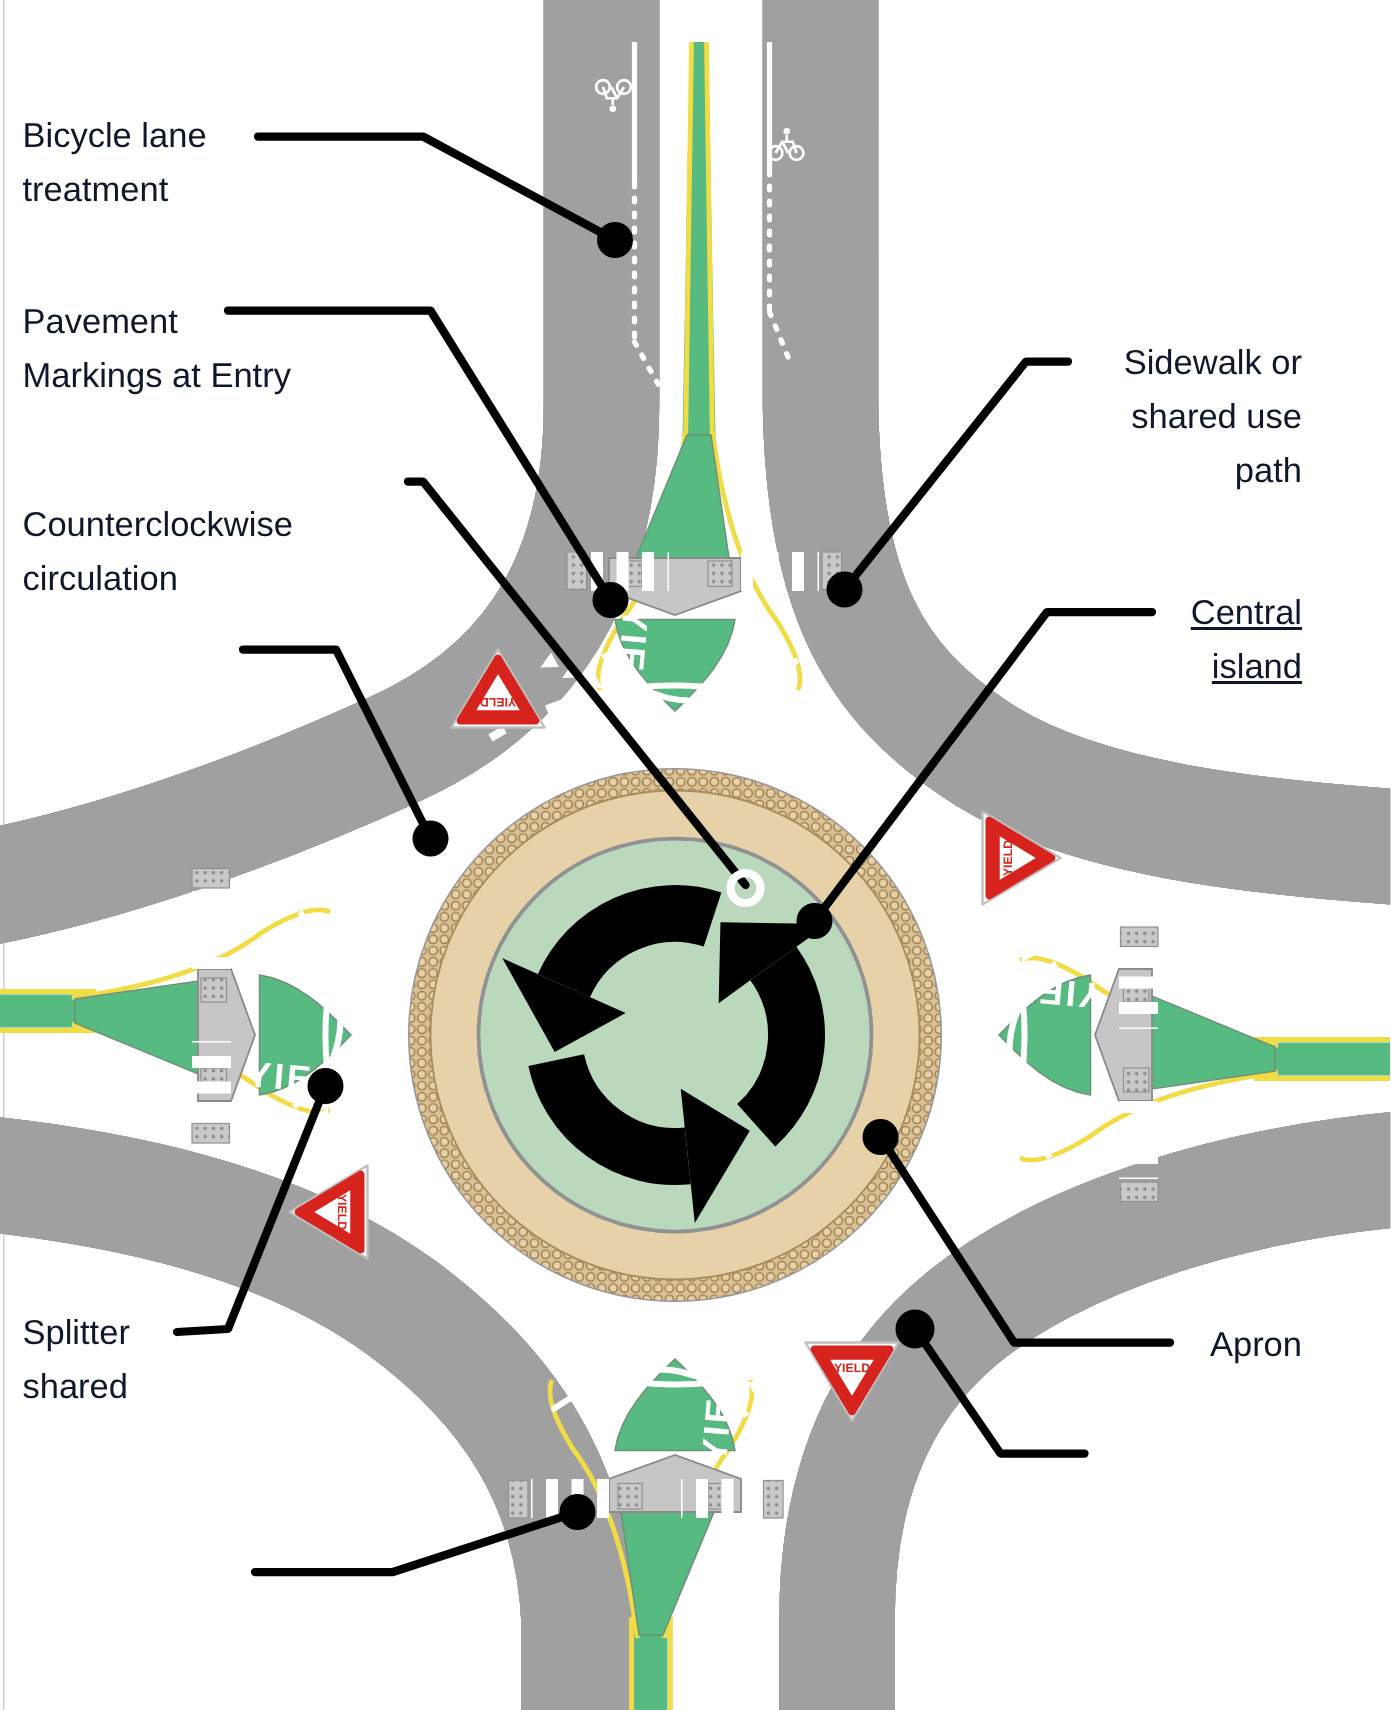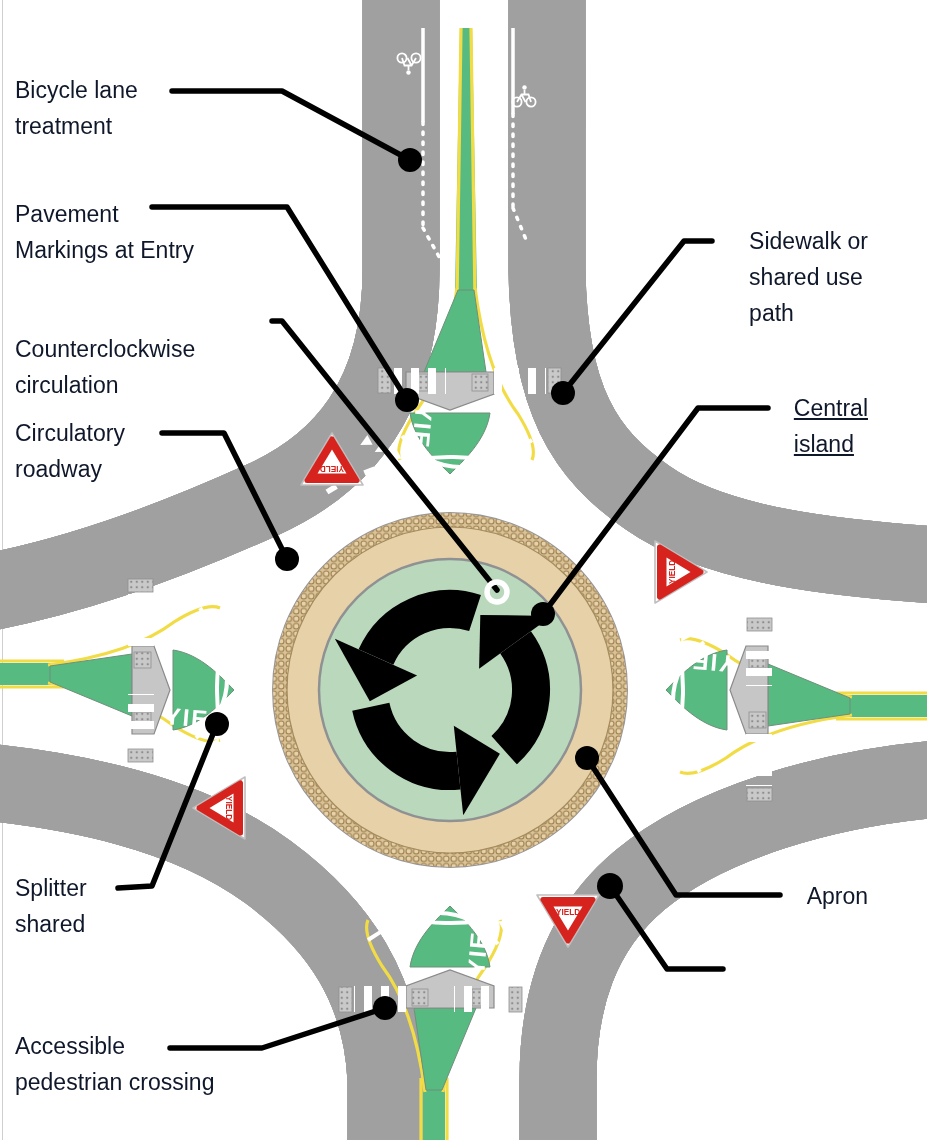--- a/index.html
+++ b/index.html
@@ -1,20 +1,20 @@
 <!DOCTYPE html>
 <html><head>
 <meta charset="utf-8">
 <style>
   html,body{margin:0;padding:0;background:#fff;}
   .stage{position:relative;width:927px;height:1140px;background:#fff;overflow:hidden;
          font-family:"Liberation Sans",sans-serif;}
   .edge{position:absolute;left:2px;top:0;width:1px;height:1140px;background:#cfcfcf;}
   .lbl{position:absolute;font-size:23px;line-height:36px;color:#0f172a;white-space:pre-line;}
-  .lbl.r{}
+  .lbl.r{text-align:right;}
   svg{position:absolute;left:0;top:0;}
 </style>
 </head>
 <body>
 
 <div class="stage">
   <div class="edge"></div>
 
   <svg width="927" height="1140" viewBox="0 0 927 1140">
     <defs>
@@ -158,25 +158,21 @@
       <circle cx="497" cy="592" r="10" fill="none" stroke="#fff" stroke-width="5.5"></circle>
     </g>
   </svg>
 
   <div class="lbl" style="left:15px;top:72px;">Bicycle lane
 treatment</div>
   <div class="lbl" style="left:15px;top:196px;">Pavement
 Markings at Entry</div>
   <div class="lbl" style="left:15px;top:303px;margin-top:28px;">Counterclockwise
 circulation</div>
-  <div class="lbl" style="left:15px;top:415px;">Circulatory
-roadway</div>
   <div class="lbl" style="left:15px;top:870px;">Splitter
 shared</div>
-  <div class="lbl" style="left:15px;top:1028px;">Accessible
-pedestrian crossing</div>
   <div class="lbl r" style="right:59px;top:223px;">Sidewalk or
 shared use
 path</div>
   <div class="lbl r" style="right:59px;top:390px;text-decoration:underline;">Central
 island</div>
   <div class="lbl r" style="right:59px;top:878px;">Apron</div>
 </div>
 
 </body></html>

